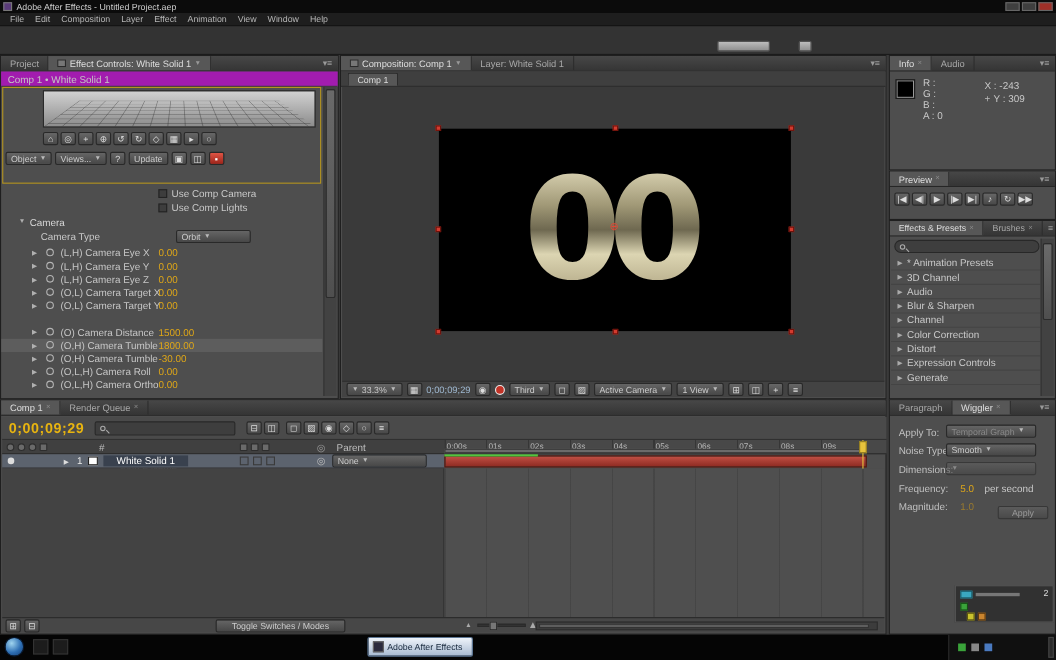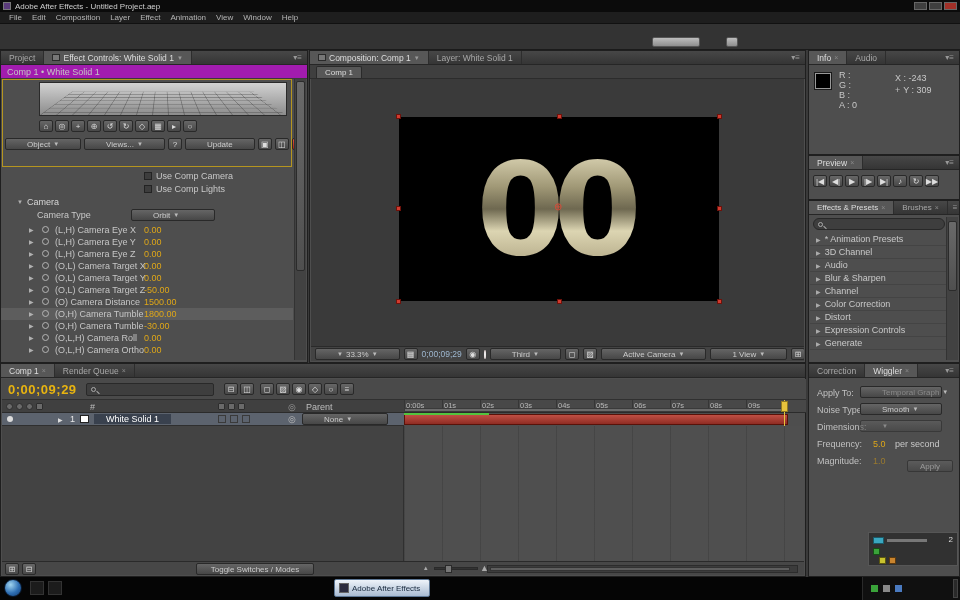--- a/index.html
+++ b/index.html
@@ -21,21 +21,21 @@
   
   .panel{position:absolute;background:#4e4e4e;border:1px solid #1f1f1f}
   .tabbar{display:flex;align-items:stretch;height:14px;background:linear-gradient(#474747,#353535);border-bottom:1px solid #262626;font-size:8.5px;overflow:hidden}
   .tab{display:flex;align-items:center;gap:3px;padding:0 8px;color:#a8a8a8;border-right:1px solid #2d2d2d;white-space:nowrap}
   .tab.active{background:#575757;color:#dedede}
   .tab .x{color:#8a8a8a;font-size:7px}
   .tab .carat{font-size:6px;color:#999}
   .tabicon{width:8px;height:7px;background:#777;border:1px solid #2a2a2a;display:inline-block}
   .pmenu{margin-left:auto;display:flex;align-items:center;padding:0 5px;color:#999;font-size:8px}
 
-  .chipbtn{display:inline-flex;align-items:center;gap:3px;background:linear-gradient(#656565,#474747);border:1px solid #292929;border-radius:2px;padding:0 21px;height:12px;color:#ccc;font-size:8px;white-space:nowrap}
+  .chipbtn{display:inline-flex;align-items:center;gap:3px;background:linear-gradient(#656565,#474747);border:1px solid #292929;border-radius:2px;padding:0 4px;height:12px;color:#ccc;font-size:8px;white-space:nowrap}
   .chipbtn .carat{font-size:6px;color:#bbb}
   .icobtn{display:inline-flex;align-items:center;justify-content:center;width:14px;height:12px;background:linear-gradient(#676767,#484848);border:1px solid #292929;border-radius:2px;color:#ddd;font-size:8px;flex:0 0 auto}
   .orange{color:#dfa718}
   .dim{color:#8a8a8a}
 
   
   .breadcrumb{height:14px;background:#a21caf;border-bottom:1px solid #3a3a3a;display:flex;align-items:center;padding-left:6px;color:#c4c4c4}
   .fxblock{position:absolute;left:1px;top:28px;width:290px;height:88px;border:1px solid #b5951f;background:#4e4e4e}
   .viewport{position:absolute;left:36px;top:2px;width:248px;height:34px;border:1px solid #2a2a2a;background:linear-gradient(#d2d2d2,#8c8c8c);overflow:hidden}
   .viewport .grid{position:absolute;inset:-8px 0 0 0;background-image:repeating-linear-gradient(to right,rgba(50,50,50,.4) 0 1px,transparent 1px 16px),repeating-linear-gradient(to bottom,rgba(50,50,50,.4) 0 1px,transparent 1px 6px);transform:perspective(70px) rotateX(38deg);transform-origin:50% 100%}
@@ -211,21 +211,21 @@
       <span class="checkbox"></span>
       <span>Use Comp Lights</span>
     </div>
 
     <div class="abs" style="left:16px;top:146px;display:flex;align-items:center;gap:4px">
       <span class="twirl" style="position:static">▼</span>
       <span style="color:#d6d6d6">Camera</span>
     </div>
     <div class="abs" style="left:0;top:158px;width:292px;height:13px">
       <span class="abs" style="left:36px;top:1px">Camera Type</span>
-      <span class="chipbtn abs" style="left:130px;top:0;width:84px">
+      <span class="chipbtn abs" style="left:159px;top:0;width:68px">
           <span>Orbit</span>
           <span class="carat">▼</span>
         </span>
     </div>
 
     <div class="prow" style="top:173px">
         <span class="twirl">▶</span>
         <span class="stopwatch"></span>
         <span class="plabel">(L,H) Camera Eye X</span>
         <span class="pvalue orange">0.00</span>
@@ -246,26 +246,20 @@
         <span class="twirl">▶</span>
         <span class="stopwatch"></span>
         <span class="plabel">(O,L) Camera Target X</span>
         <span class="pvalue orange">0.00</span>
       </div>
     <div class="prow" style="top:221px">
         <span class="twirl">▶</span>
         <span class="stopwatch"></span>
         <span class="plabel">(O,L) Camera Target Y</span>
         <span class="pvalue orange">0.00</span>
-      </div>
-    <div class="prow" style="top:233px">
-        <span class="twirl">▶</span>
-        <span class="stopwatch"></span>
-        <span class="plabel">(O,L) Camera Target Z</span>
-        <span class="pvalue orange">-50.00</span>
       </div>
     <div class="prow" style="top:245px">
         <span class="twirl">▶</span>
         <span class="stopwatch"></span>
         <span class="plabel">(O) Camera Distance</span>
         <span class="pvalue orange">1500.00</span>
       </div>
     <div class="prow hl" style="top:257px">
         <span class="twirl">▶</span>
         <span class="stopwatch"></span>
@@ -457,21 +451,21 @@
         </div>
     </div>
     <div class="vscroll" style="top:16px">
         <div class="vthumb" style="top:4px;height:70px"></div>
       </div>
   </div>
 
   <div class="panel" style="left:808px;top:363px;width:152px;height:214px">
     <div class="tabbar">
       <span class="tab">
-          <span>Correction</span>
+          <span>Paragraph</span>
         </span>
       <span class="tab active">
           <span>Wiggler</span>
           <span class="x">×</span>
         </span>
       <span class="pmenu">▾≡</span>
     </div>
     <div class="wrow" style="top:22px">
       <span class="wlabel">Apply To:</span>
       <span class="chipbtn wchip">

